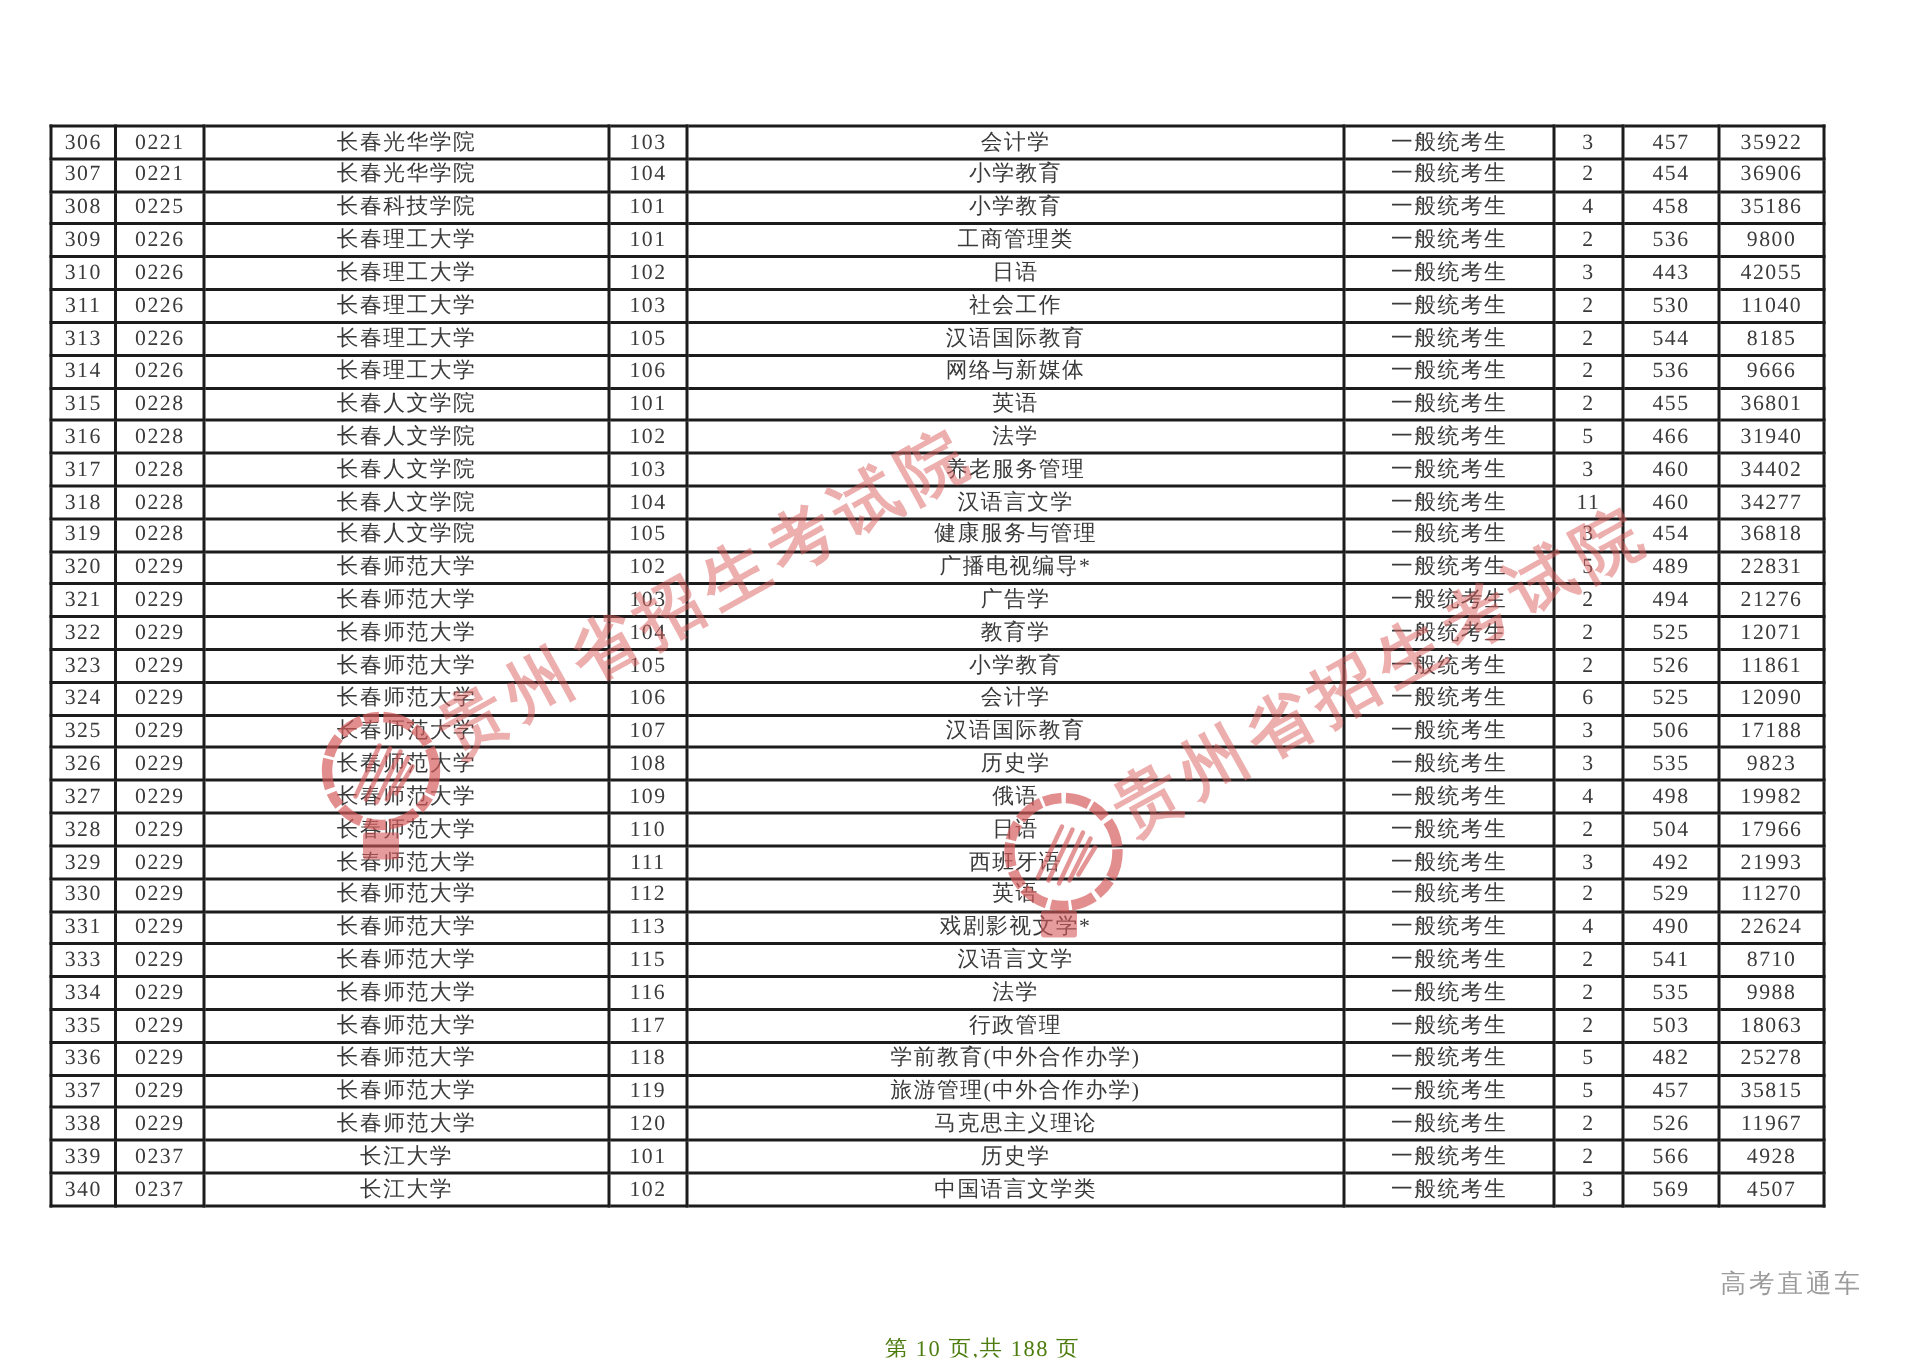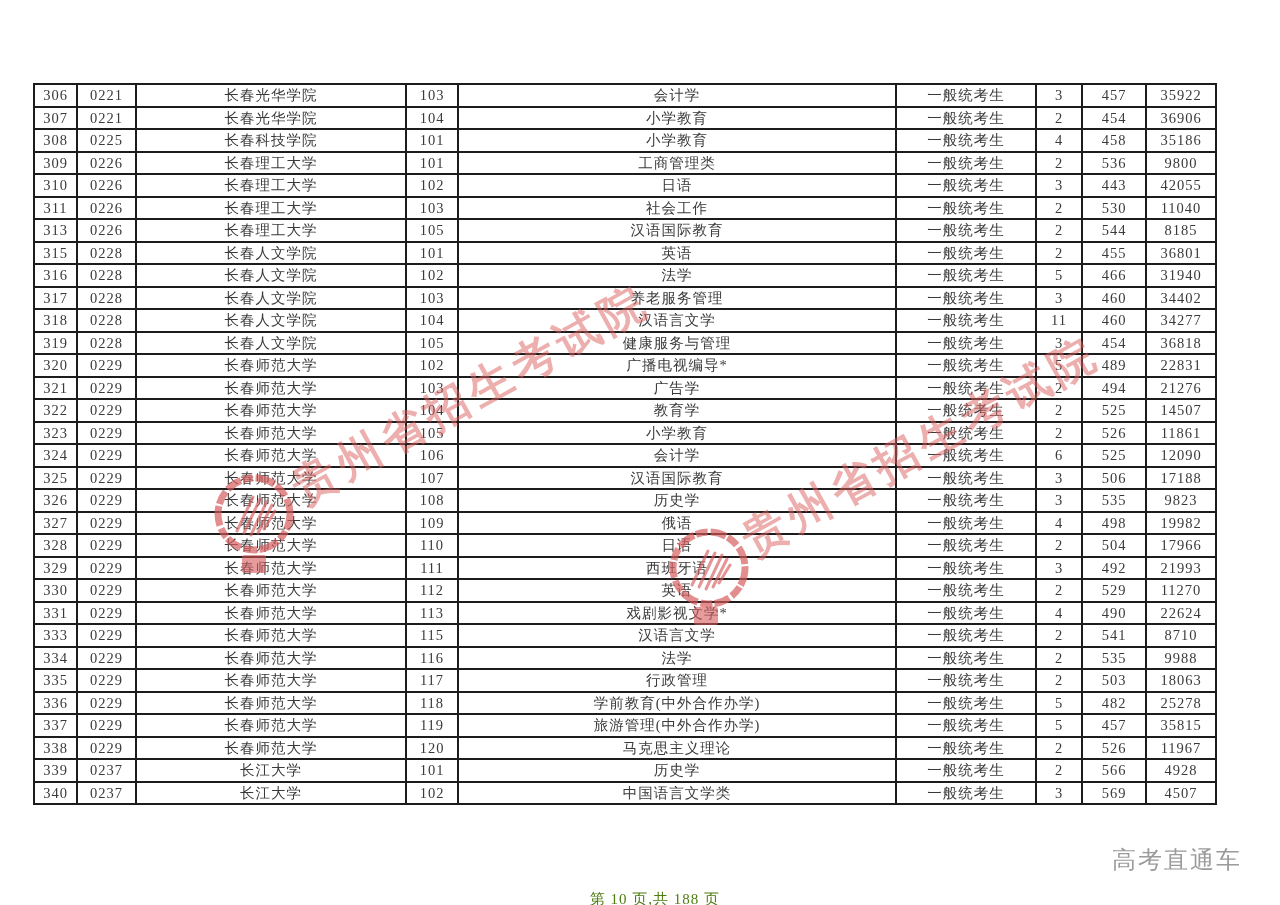--- a/index.html
+++ b/index.html
@@ -48,21 +48,21 @@
   .seal1 { left:209px; top:469px; }
   .seal2 { left:664px; top:523px; }
 
   .footer-page {
     position:absolute; left:430px; top:890px; width:290px;
     text-align:right;
     font-size:15px; color:#4d7c0f; letter-spacing:1px;
   }
   .footer-brand {
     position:absolute; right:38px; top:844px;
-    font-size:24px; color:#9b9b9b; letter-spacing:2px;
+    font-size:17px; color:#9b9b9b; letter-spacing:2px;
   }
 </style>
 </head>
 <body>
 
 <div class="page">
 
   <table class="results">
     <colgroup>
       <col class="c1">
@@ -147,20 +147,31 @@
           <td>0226</td>
           <td>长春理工大学</td>
           <td>105</td>
           <td>汉语国际教育</td>
           <td>一般统考生</td>
           <td>2</td>
           <td>544</td>
           <td>8185</td>
         </tr>
         <tr>
+          <td>314</td>
+          <td>0226</td>
+          <td>长春理工大学</td>
+          <td>106</td>
+          <td>网络与新媒体</td>
+          <td>一般统考生</td>
+          <td>2</td>
+          <td>536</td>
+          <td>9666</td>
+        </tr>
+        <tr>
           <td>315</td>
           <td>0228</td>
           <td>长春人文学院</td>
           <td>101</td>
           <td>英语</td>
           <td>一般统考生</td>
           <td>2</td>
           <td>455</td>
           <td>36801</td>
         </tr>
@@ -232,21 +243,21 @@
         </tr>
         <tr>
           <td>322</td>
           <td>0229</td>
           <td>长春师范大学</td>
           <td>104</td>
           <td>教育学</td>
           <td>一般统考生</td>
           <td>2</td>
           <td>525</td>
-          <td>14507</td>
+          <td>12071</td>
         </tr>
         <tr>
           <td>323</td>
           <td>0229</td>
           <td>长春师范大学</td>
           <td>105</td>
           <td>小学教育</td>
           <td>一般统考生</td>
           <td>2</td>
           <td>526</td>

